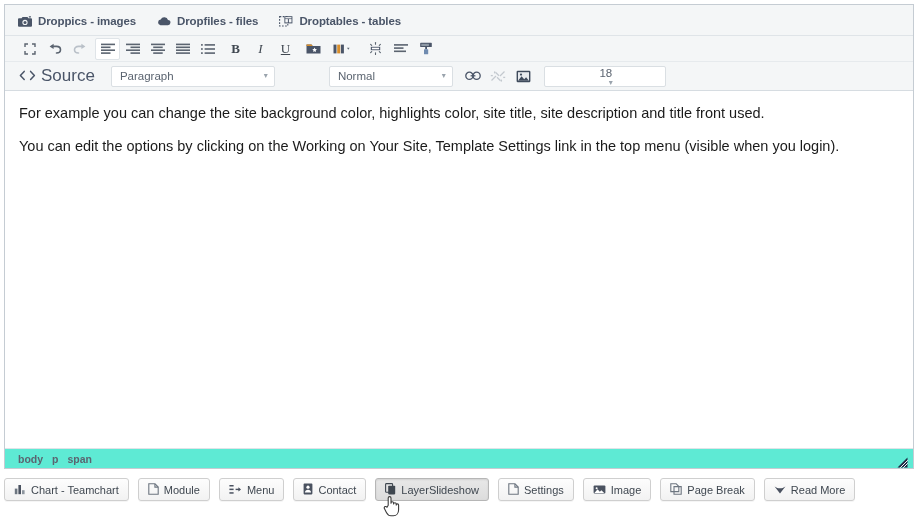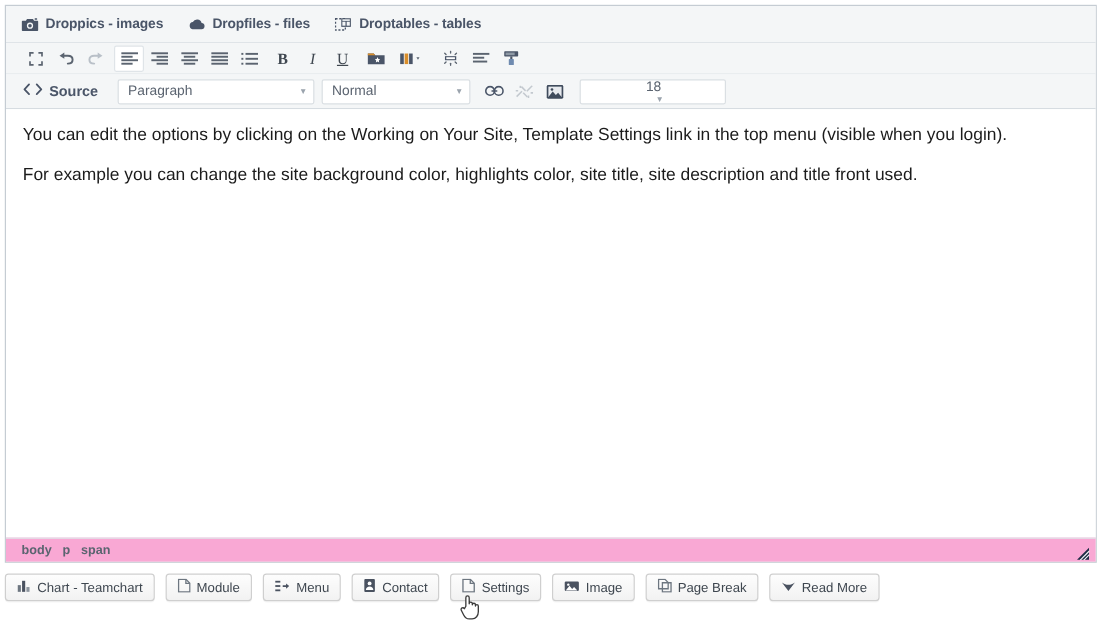--- a/index.html
+++ b/index.html
@@ -41,21 +41,21 @@
     height: 31px;
     box-sizing: border-box;
     background: #f4f6f7;
     border-bottom: 1px solid #dfe4e8;
     display: flex;
     align-items: center;
     padding-left: 13px;
   }
   .plugin-btn {
     display: flex;
-    align-items: center;
+    align-items: flex-end;
     gap: 6px;
     margin-right: 21px;
     cursor: pointer;
     user-select: none;
   }
   .plugin-btn .plabel {
     font-size: 11.5px;
     font-weight: bold;
     color: #4a5568;
     letter-spacing: -0.1px;
@@ -110,40 +110,41 @@
     display: flex;
     align-items: center;
     gap: 5px;
     height: 22px;
     padding: 0 6px 0 2px;
     cursor: pointer;
     user-select: none;
     flex: none;
   }
   .source-btn .slabel {
-    font-size: 12px;
-    font-weight: bold;
+    font-size: 17px;
+    font-weight: normal;
     color: #4a5568;
   }
 
   
   .tsel {
     height: 21px;
     box-sizing: border-box;
     background: #ffffff;
     border: 1px solid #dadfe3;
     border-radius: 2px;
     display: flex;
     align-items: center;
     justify-content: space-between;
     padding: 0 6px 0 8px;
     margin-right: 6px;
     cursor: pointer;
     user-select: none;
     flex: none;
+    margin-left: 48px;
   }
   .tsel .tsel-val {
     font-size: 11.5px;
     color: #5b6470;
     white-space: nowrap;
   }
   .tsel .caret {
     margin-left: 10px;
     color: #9aa3ad;
     font-size: 8px;
@@ -171,21 +172,21 @@
   }
   .content-area a {
     color: #2a5db0;
     text-decoration: underline;
   }
 
   
   .status-bar {
     height: 20px;
     box-sizing: border-box;
-    background: #f9a8d4;
+    background: #5eead4;
     border-top: 1px solid #dfe4e8;
     display: flex;
     align-items: center;
     padding-left: 13px;
     position: relative;
   }
   .status-bar .path-el {
     font-size: 10.5px;
     font-weight: bold;
     color: #5b6470;
@@ -538,22 +539,22 @@
         </span>
       </div>
 
       <div class="tsel sel-size" style="margin-left:8px;flex-direction:column;">
         <span class="tsel-val">18</span>
         <span class="caret">▾</span>
       </div>
     </div>
 
     <div class="content-area">
+      <p>For example you can change the site background color, highlights color, site title, site description and title front used.</p>
       <p>You can edit the options by clicking on the Working on Your Site, Template Settings link in the top menu (visible when you login).</p>
-      <p>For example you can change the site background color, highlights color, site title, site description and title front used.</p>
     </div>
 
     <div class="status-bar">
       <span class="path-el">body</span>
       <span class="path-el">p</span>
       <span class="path-el">span</span>
       <span class="resize-grip">
         <svg width="11" height="11" viewBox="0 0 11 11">
           <path d="M10.5 0.5v10h-10z" fill="#1f2b45"></path>
           <g stroke="#f4f6f7" stroke-width="1">
@@ -607,20 +608,29 @@
       <span class="ico">
         <svg width="10" height="12" viewBox="0 0 10 12">
           <rect x="0.6" y="0.6" width="8.8" height="10.8" rx="0.8" fill="#4a5260"></rect>
           <circle cx="5.0" cy="4.2" r="1.6" fill="#ffffff"></circle>
           <path d="M1.9 9.6c0-1.8 1.4-2.9 3.1-2.9s3.1 1.1 3.1 2.9z" fill="#ffffff"></path>
         </svg>
       </span>
       <span class="ilabel">Contact</span>
     </div>
 
+    <div class="ibtn hovered">
+      <span class="ico">
+        <svg width="11" height="12" viewBox="0 0 11 12">
+          <rect x="0.6" y="0.6" width="7.0" height="8.6" rx="0.8" fill="none" stroke="#3f4750" stroke-width="1.1"></rect>
+          <rect x="3.2" y="2.8" width="7.0" height="8.6" rx="0.8" fill="#3f4750"></rect>
+        </svg>
+      </span>
+      <span class="ilabel">LayerSlideshow</span>
+    </div>
 
     <div class="ibtn">
       <span class="ico">
         <svg width="11" height="12" viewBox="0 0 11 12">
           <path d="M0.8 0.8h6.2l3.2 3.2v7.2H0.8z" fill="none" stroke="#6d7680" stroke-width="1.1"></path>
           <path d="M6.9 0.9v3.2h3.2" fill="none" stroke="#6d7680" stroke-width="1.1"></path>
         </svg>
       </span>
       <span class="ilabel">Settings</span>
     </div>

